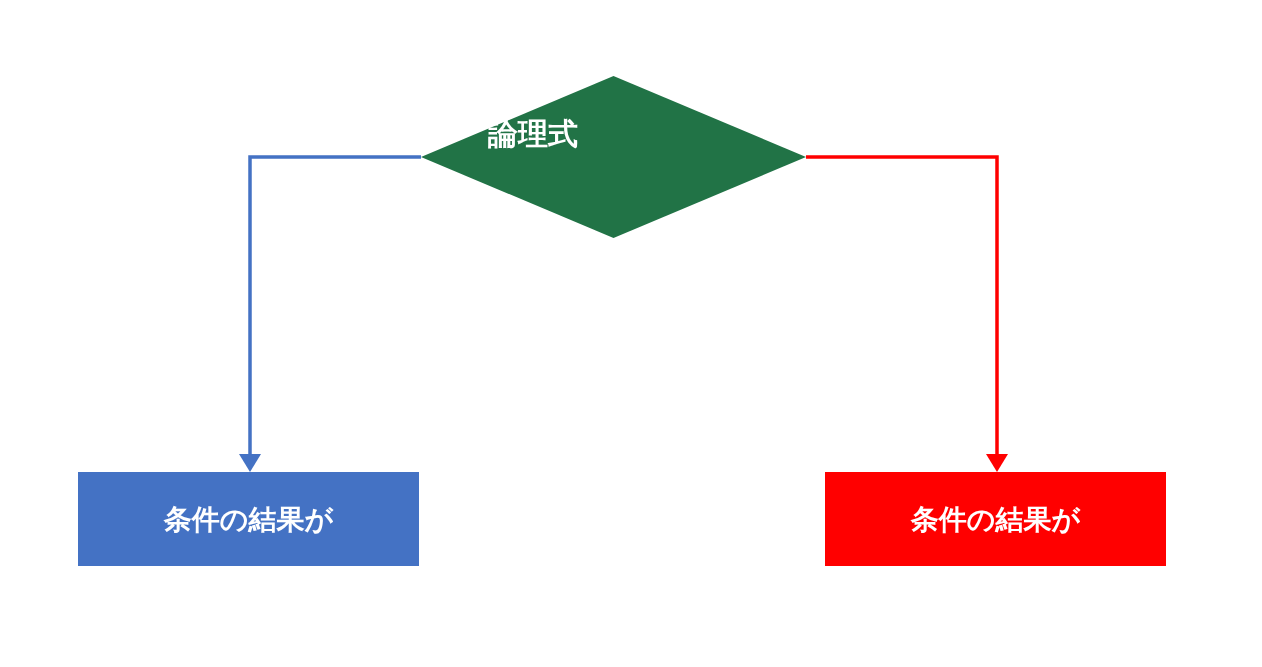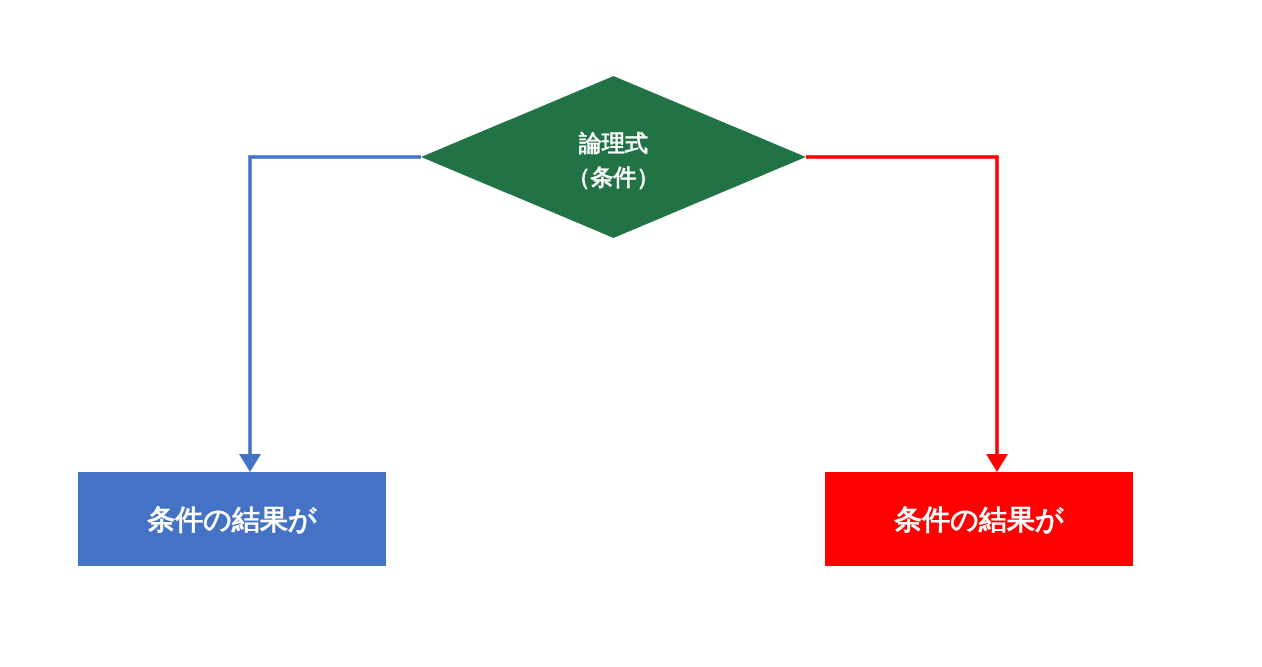--- a/index.html
+++ b/index.html
@@ -18,25 +18,25 @@
   .shape-layer {
     position: absolute;
     left: 0;
     top: 0;
     width: 1262px;
     height: 667px;
   }
   .diamond-label {
     position: absolute;
     left: 488px;
-    top: 126px;
+    top: 117px;
     width: 251px;
-    text-align: center;
+    text-align: left;
     color: #ffffff;
-    font-size: 23px;
+    font-size: 30px;
     line-height: 34px;
     font-weight: 700;
     white-space: nowrap;
   }
   .branch-label {
     position: absolute;
     top: 114px;
     font-size: 29px;
     line-height: 32px;
     font-weight: 700;
@@ -46,21 +46,21 @@
     left: 277px;
     color: #4472C4;
   }
   .branch-label.false {
     left: 840px;
     color: #FF0000;
   }
   .result-box {
     position: absolute;
     top: 472px;
-    width: 308px;
+    width: 341px;
     height: 94px;
     display: flex;
     flex-direction: column;
     justify-content: center;
     align-items: center;
     color: #ffffff;
     font-size: 28px;
     line-height: 31px;
     font-weight: 700;
     text-align: center;
@@ -86,21 +86,20 @@
 
     <path d="M421,157 L250,157 L250,456" fill="none" stroke-width="3.5" stroke="#4472C4"></path>
     <polygon points="239,454 261,454 250,472" fill="#4472C4"></polygon>
 
     <path d="M806,157 L997,157 L997,456" fill="none" stroke-width="3.5" stroke="#FF0000"></path>
     <polygon points="986,454 1008,454 997,472" fill="#FF0000"></polygon>
   </svg>
 
   <div class="diamond-label">
     <div>論理式</div>
-    <div>（条件）</div>
   </div>
 
 
   <div class="result-box true">
     <div>条件の結果が</div>
   </div>
   <div class="result-box false">
     <div>条件の結果が</div>
   </div>
 

